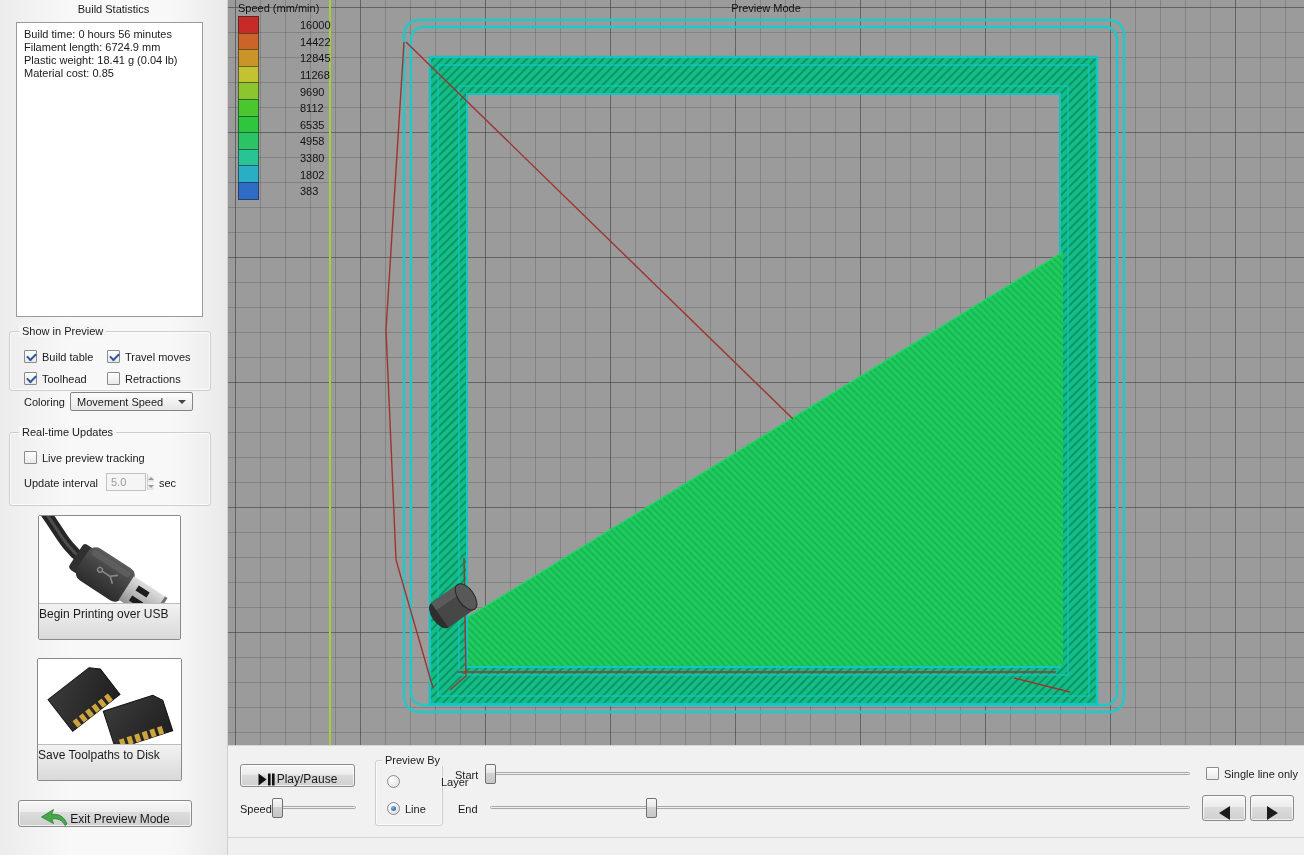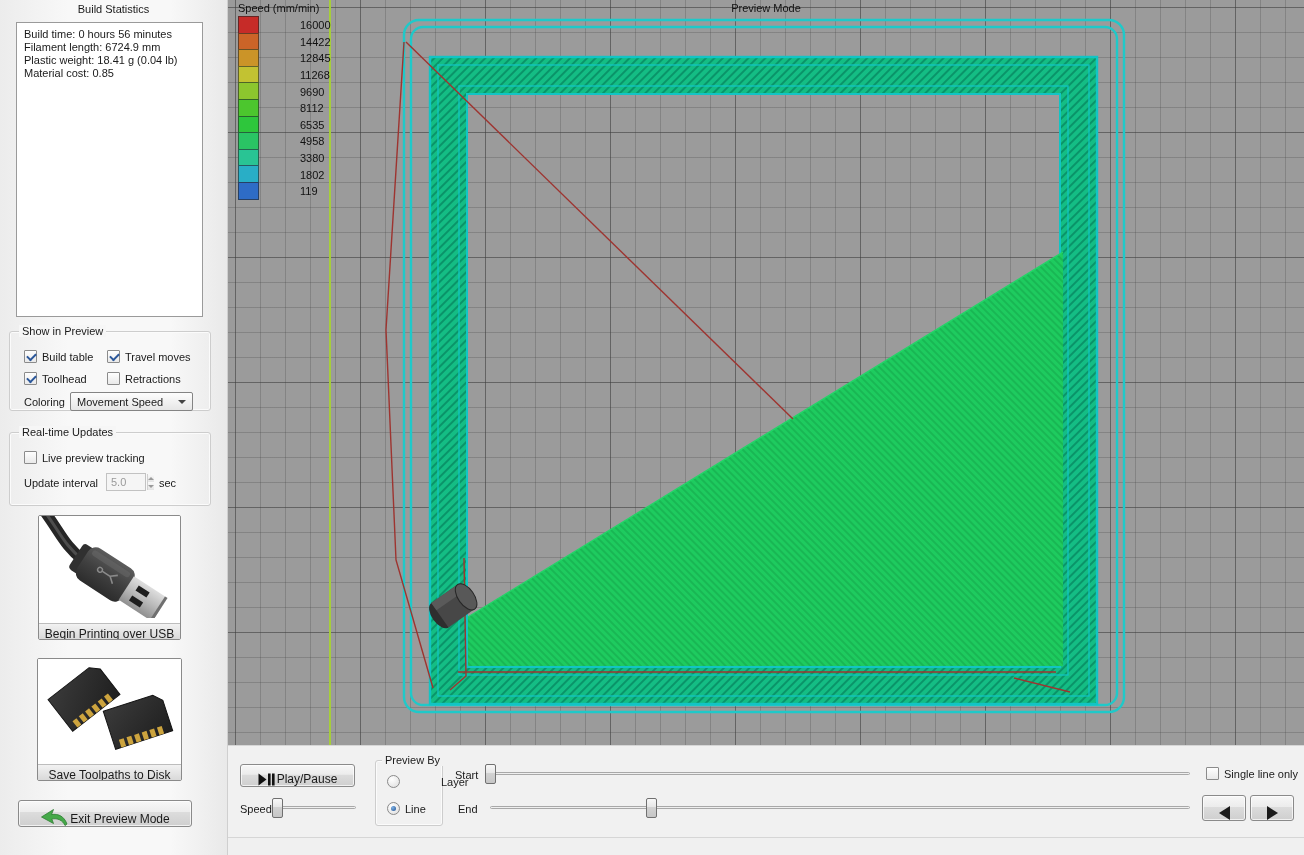--- a/index.html
+++ b/index.html
@@ -62,22 +62,22 @@
   .spin-btns { width:14px; height:100%; border-left:1px solid #cfcfcf; display:flex; flex-direction:column; }
   .spin-btns span { flex:1; display:flex; align-items:center; justify-content:center; background:linear-gradient(#fafafa,#e4e4e4); }
   .tri-up { width:0;height:0;border-left:3px solid transparent;border-right:3px solid transparent;border-bottom:3px solid #9a9a9a; }
   .tri-dn { width:0;height:0;border-left:3px solid transparent;border-right:3px solid transparent;border-top:3px solid #9a9a9a; }
 
   .img-btn {
     position:absolute; border:1px solid #8a8a8a; border-radius:2px;
     background:#fff; overflow:hidden; cursor:pointer;
   }
   .img-btn .caption {
-    position:absolute; bottom:0; left:0; right:0; height:16px; line-height:20px;
-    text-align:center; font-size:12px;
+    position:absolute; bottom:0; left:0; right:0; height:36px; line-height:20px;
+    text-align:left; font-size:12px;
     background:linear-gradient(#f2f2f2,#d9d9d9); border-top:1px solid #bdbdbd;
   }
   .win-btn {
     position:absolute; display:flex; align-items:flex-end; justify-content:center; gap:2px;
     border:1px solid #8a8a8a; border-radius:3px; font-size:12px; cursor:pointer;
     background:linear-gradient(#f7f7f7,#ececec 45%,#dcdcdc 46%,#cfcfcf);
     box-shadow:inset 0 0 0 1px rgba(255,255,255,.7);
   }
 
   
@@ -123,21 +123,21 @@
 </head>
 <body>
 
 <div class="sidebar">
   <div class="sb-title">Build Statistics</div>
   <div class="stats-box">Build time: 0 hours 56 minutes
 Filament length: 6724.9 mm
 Plastic weight: 18.41 g (0.04 lb)
 Material cost: 0.85</div>
 
-  <div class="groupbox" style="left:9px; top:331px; width:202px; height:80px;">
+  <div class="groupbox" style="left:9px; top:331px; width:202px; height:60px;">
     <span class="gb-title" style="background:#f6f6f6;">Show in Preview</span>
     <div class="cb-row" style="left:14px; top:18px;">
       <span class="cb on"></span>
       <span>Build table</span>
     </div>
     <div class="cb-row" style="left:97px; top:18px;">
       <span class="cb on"></span>
       <span>Travel moves</span>
     </div>
     <div class="cb-row" style="left:14px; top:40px;">
@@ -337,21 +337,21 @@
     <div class="legend-row">
         <span class="swatch" style="background: rgb(41, 196, 148);"></span>
         <span class="legend-label">3380</span>
       </div>
     <div class="legend-row">
         <span class="swatch" style="background: rgb(41, 174, 198);"></span>
         <span class="legend-label">1802</span>
       </div>
     <div class="legend-row">
         <span class="swatch" style="background: rgb(46, 108, 198);"></span>
-        <span class="legend-label">119</span>
+        <span class="legend-label">383</span>
       </div>
   </div>
 </div>
 
 <div class="toolbar">
   <div class="win-btn" style="left:12px; top:18px; width:115px; height:23px;">
     <svg width="17" height="13" viewBox="0 0 17 13">
       <polygon points="0.5,0.5 8.5,6.5 0.5,12.5" fill="#111"></polygon>
       <rect x="10" y="0.5" width="2.6" height="12" fill="#111"></rect>
       <rect x="14" y="0.5" width="2.6" height="12" fill="#111"></rect>

